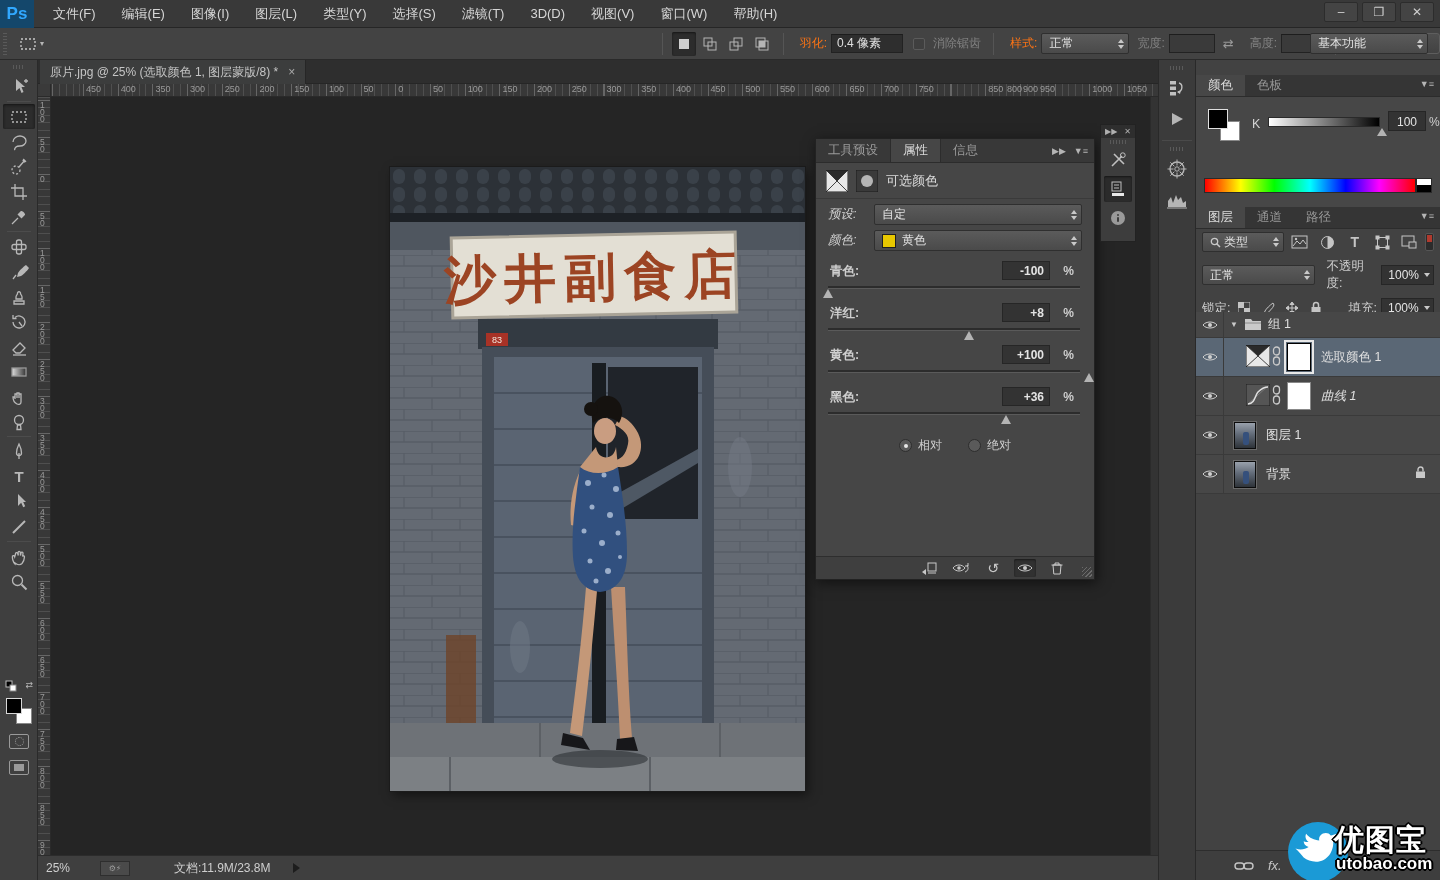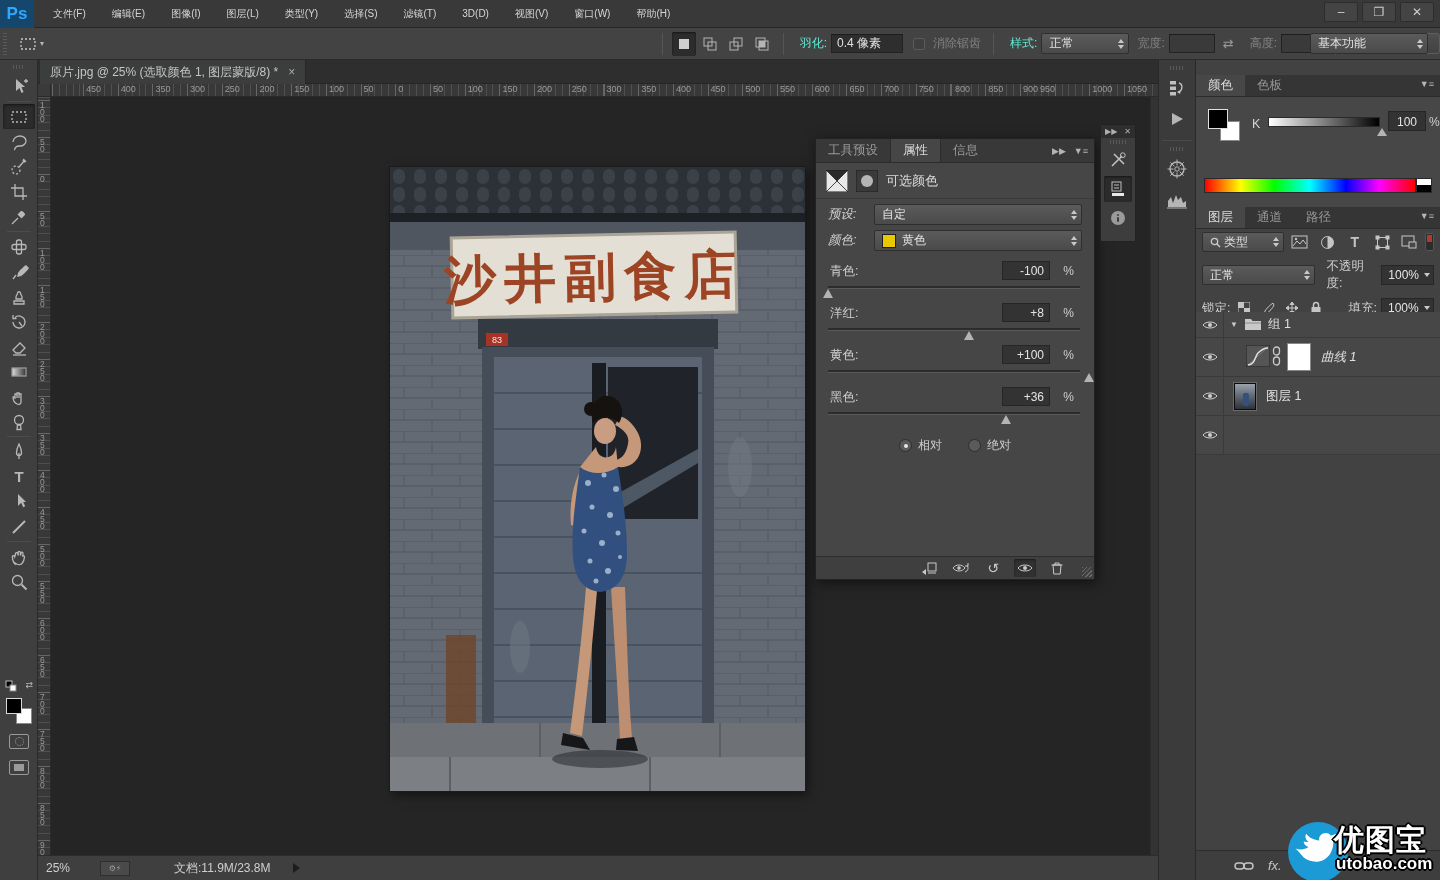--- a/index.html
+++ b/index.html
@@ -7,28 +7,28 @@
     font-family:"Liberation Sans","DejaVu Sans",sans-serif; font-size:12px; color:#c9c9c9;
     -webkit-user-select:none; user-select:none; }
   .abs { position:absolute; }
   .grip-v { background:repeating-linear-gradient(0deg,#5a5a5a 0 1px,transparent 1px 3px); width:4px; }
   .grip-h { background:repeating-linear-gradient(90deg,#5a5a5a 0 1px,transparent 1px 3px); height:4px; }
 
   
   #menubar { left:0; top:0; width:1440px; height:28px; background:#393939; border-bottom:1px solid #262626; display:flex; align-items:center; }
   #ps-logo { width:34px; height:28px; background:#14476b; color:#31a8ff; font-weight:bold; font-size:17px; display:flex; align-items:center; justify-content:center; }
   #menu-items { display:flex; height:100%; align-items:center; margin-left:6px; }
-  .menu-item { padding:0 13px; height:100%; display:flex; align-items:center; color:#d6d6d6; font-size:10px; cursor:default; }
+  .menu-item { padding:0 13px; height:100%; display:flex; align-items:center; color:#d6d6d6; font-size:13px; cursor:default; }
   #win-controls { position:absolute; right:6px; top:2px; display:flex; gap:4px; }
   .win-btn { width:34px; height:20px; display:flex; align-items:center; justify-content:center; color:#cfcfcf; font-size:12px; background:#444; border:1px solid #2c2c2c; border-radius:2px; }
 
   
   #optionsbar { left:0; top:28px; width:1440px; height:32px; background:#434343; border-bottom:1px solid #2a2a2a; display:flex; align-items:center; }
   .ob-sep { width:1px; height:22px; background:#333; border-right:1px solid #555; margin:0 8px; }
-  .ob-label { color:#5eead4; margin:0 4px 0 8px; }
+  .ob-label { color:#f97316; margin:0 4px 0 8px; }
   .ob-label.dim { color:#828282; }
   .ob-input { background:#2e2e2e; border:1px solid #222; border-top-color:#1d1d1d; height:19px; color:#e0e0e0; padding:0 5px; display:flex; align-items:center; }
   .ob-input.dis { background:#3a3a3a; color:#777; }
   .mode-btn { width:24px; height:24px; display:flex; align-items:center; justify-content:center; border-radius:2px; margin:0 1px; }
   .mode-btn.pressed { background:#2c2c2c; box-shadow:inset 0 1px 2px #161616; }
   .dd { background:linear-gradient(#5b5b5b,#4a4a4a); border:1px solid #2f2f2f; border-radius:2px; height:21px; display:flex; align-items:center; padding:0 4px 0 7px; color:#e2e2e2; }
   .dd .dd-txt { flex:1; }
   .updown { display:inline-flex; flex-direction:column; gap:2px; margin-left:6px; }
   .updown i { width:0; height:0; border-left:3.5px solid transparent; border-right:3.5px solid transparent; display:block; }
   .updown i.u { border-bottom:4px solid #c9c9c9; }
@@ -85,21 +85,21 @@
   .fp-tab { padding:0 12px; display:flex; align-items:center; color:#9b9b9b; font-size:12.5px; }
   .fp-tab.active { background:#464646; color:#dadada; border-right:1px solid #2c2c2c; border-left:1px solid #2c2c2c; }
   #fp-tabmenu { margin-left:auto; display:flex; align-items:center; gap:8px; padding-right:6px; color:#b5b5b5; font-size:9px; }
   #fp-header { display:flex; align-items:center; gap:8px; padding:7px 10px 6px; border-bottom:1px solid #3a3a3a; }
   #fp-title { font-size:13px; color:#dcdcdc; }
   .fp-row { display:flex; align-items:center; padding:5px 12px 0; }
   .fp-row .lab { width:46px; color:#cfcfcf; font-size:12.5px;font-style:italic; }
   .fp-row .dd { flex:1; }
   .swatch { width:14px; height:14px; background:#e8c800; border:1px solid #1f1f1f; margin-right:6px; }
   #sliders { padding:8px 0 0; }
-  .sl-row { position:relative; height:42px; padding:0 12px; }
+  .sl-row { position:relative; height:42px; padding:0 12px;font-weight:bold; }
   .sl-lab { position:absolute; left:14px; top:4px; color:#cfcfcf; font-size:12.5px; }
   .sl-val { position:absolute; right:44px; top:2px; width:48px; height:19px; background:#333; border:1px solid #262626; color:#e4e4e4; text-align:right; padding:2px 5px 0 0; }
   .sl-unit { position:absolute; right:20px; top:5px; color:#cfcfcf; }
   .sl-track { position:absolute; left:12px; right:14px; top:27px; height:3px; background:#2c2c2c; border-bottom:1px solid #5a5a5a; }
   .sl-thumb { position:absolute; top:30px; width:0; height:0; border-left:5px solid transparent; border-right:5px solid transparent; border-bottom:9px solid #b4b4b4; transform:translateX(-50%); }
   #fp-method { display:flex; justify-content:center; gap:26px; margin-top:10px; }
   .radio { display:flex; align-items:center; gap:6px; color:#cfcfcf; }
   .radio i { width:13px; height:13px; border-radius:50%; background:#5a5a5a; border:1px solid #2e2e2e; position:relative; }
   .radio.sel i::after { content:""; position:absolute; left:3.5px; top:3.5px; width:4px; height:4px; border-radius:50%; background:#e8e8e8; }
   #fp-bottom { position:absolute; left:0; right:0; bottom:0; height:23px; background:#3f3f3f; border-top:1px solid #2e2e2e; display:flex; align-items:center; justify-content:flex-end; gap:10px; padding-right:26px; }
@@ -292,21 +292,21 @@
     <span class="rl-top" style="left: 555.5px;">300</span>
     <span class="rl-top" style="left: 590.2px;">350</span>
     <span class="rl-top" style="left: 624.9px;">400</span>
     <span class="rl-top" style="left: 659.6px;">450</span>
     <span class="rl-top" style="left: 694.3px;">500</span>
     <span class="rl-top" style="left: 729px;">550</span>
     <span class="rl-top" style="left: 763.7px;">600</span>
     <span class="rl-top" style="left: 798.4px;">650</span>
     <span class="rl-top" style="left: 833.1px;">700</span>
     <span class="rl-top" style="left: 867.8px;">750</span>
-    <span class="rl-top" style="left: 904px;">800</span>
+    <span class="rl-top" style="left: 956px;">800</span>
     <span class="rl-top" style="left: 937.2px;">850</span>
     <span class="rl-top" style="left: 971.9px;">900</span>
     <span class="rl-top" style="left: 989px;">950</span>
     <span class="rl-top" style="left: 1041.3px;">1000</span>
     <span class="rl-top" style="left: 1076px;">1050</span>
   </div>
 <div id="ruler-left" class="abs">
     <span class="rl-left" style="top: 5px;">1
 0
 0</span>
@@ -890,20 +890,42 @@
           </div>
           <div style="display: flex; align-items: center; flex: 1 1 0%; padding-left: 6px;">
             <span style="font-size: 8px; color: rgb(201, 201, 201); margin-right: 6px;">▼</span>
             <span><svg width="18" height="13" viewBox="0 0 18 13">
                 <path d="M1 2h6l1.5 2H17v9H1z" fill="#c9c9c9"></path>
                 <path d="M1 6h16" stroke="#8a8a8a"></path>
               </svg></span>
             <span class="layer-name">组 1</span>
           </div>
         </div>
+        <div class="layer-row selected">
+          <div class="eye-col">
+            <svg width="16" height="12" viewBox="0 0 16 12">
+              <path d="M1 6C4 2 12 2 15 6C12 10 4 10 1 6z" fill="none" stroke="#cfcfcf"></path>
+              <circle cx="8" cy="6" r="2" fill="#cfcfcf"></circle>
+            </svg>
+          </div>
+          <div style="display: flex; align-items: center; flex: 1 1 0%; padding-left: 22px;">
+            <span><svg class="adj-icon" width="24" height="22" viewBox="0 0 24 22">
+                <rect width="24" height="22" fill="#e8e8e8"></rect>
+                <path d="M0 0L24 22M24 0L0 22" stroke="#444"></path>
+                <path d="M0 0h24L12 11z" fill="#2a2a2a"></path>
+                <rect width="24" height="22" fill="none" stroke="#1c1c1c"></rect>
+              </svg></span>
+            <span style="margin: 0px 2px;"><svg width="9" height="20" viewBox="0 0 9 20">
+                <rect x="1.5" y="1" width="6" height="8" rx="3" fill="none" stroke="#c9c9c9" stroke-width="1.3"></rect>
+                <rect x="1.5" y="11" width="6" height="8" rx="3" fill="none" stroke="#c9c9c9" stroke-width="1.3"></rect>
+              </svg></span>
+            <div class="mask-thumb sel"></div>
+            <span class="layer-name">选取颜色 1</span>
+          </div>
+        </div>
         <div class="layer-row">
           <div class="eye-col">
             <svg width="16" height="12" viewBox="0 0 16 12">
               <path d="M1 6C4 2 12 2 15 6C12 10 4 10 1 6z" fill="none" stroke="#cfcfcf"></path>
               <circle cx="8" cy="6" r="2" fill="#cfcfcf"></circle>
             </svg>
           </div>
           <div style="display: flex; align-items: center; flex: 1 1 0%; padding-left: 22px; font-style: italic;">
             <span><svg class="adj-icon" width="24" height="22" viewBox="0 0 24 22">
                 <rect width="24" height="22" fill="#555" stroke="#1c1c1c"></rect>
@@ -930,20 +952,28 @@
             <span class="layer-name">图层 1</span>
           </div>
         </div>
         <div class="layer-row">
           <div class="eye-col">
             <svg width="16" height="12" viewBox="0 0 16 12">
               <path d="M1 6C4 2 12 2 15 6C12 10 4 10 1 6z" fill="none" stroke="#cfcfcf"></path>
               <circle cx="8" cy="6" r="2" fill="#cfcfcf"></circle>
             </svg>
           </div>
+          <div style="display: flex; align-items: center; flex: 1 1 0%; padding-left: 6px;">
+            <div class="photo-thumb"></div>
+            <span class="layer-name">背景</span>
+            <span style="margin-left: auto; margin-right: 14px;"><svg width="11" height="13" viewBox="0 0 11 13">
+                <rect x="1" y="5.5" width="9" height="6.5" fill="#c9c9c9"></rect>
+                <path d="M3 5.5V3.5a2.5 2.5 0 0 1 5 0v2" fill="none" stroke="#c9c9c9" stroke-width="1.4"></path>
+              </svg></span>
+          </div>
         </div>
       </div>
 
     <div id="layers-bottom">
       <svg width="20" height="12" viewBox="0 0 20 12">
           <rect x="1" y="3" width="9" height="6" rx="3" fill="none" stroke="#c5c5c5" stroke-width="1.4"></rect>
           <rect x="10" y="3" width="9" height="6" rx="3" fill="none" stroke="#c5c5c5" stroke-width="1.4"></rect>
         </svg>
       <span style="font-style:italic;font-size:13px;">fx.</span>
       <svg width="16" height="14" viewBox="0 0 16 14">

